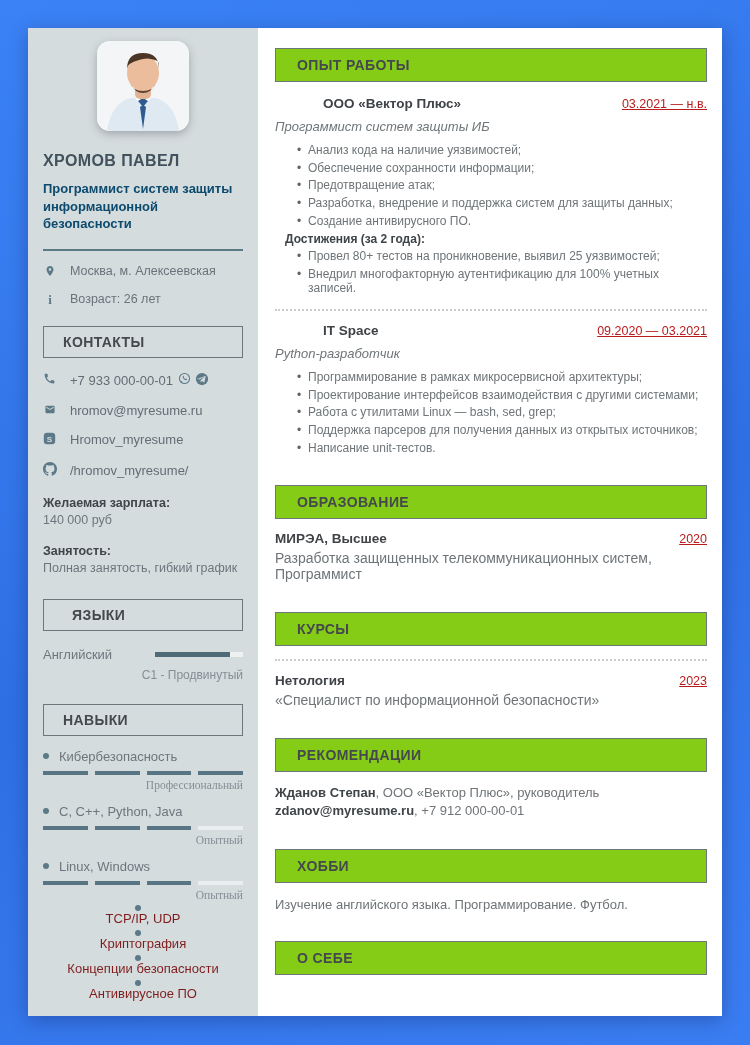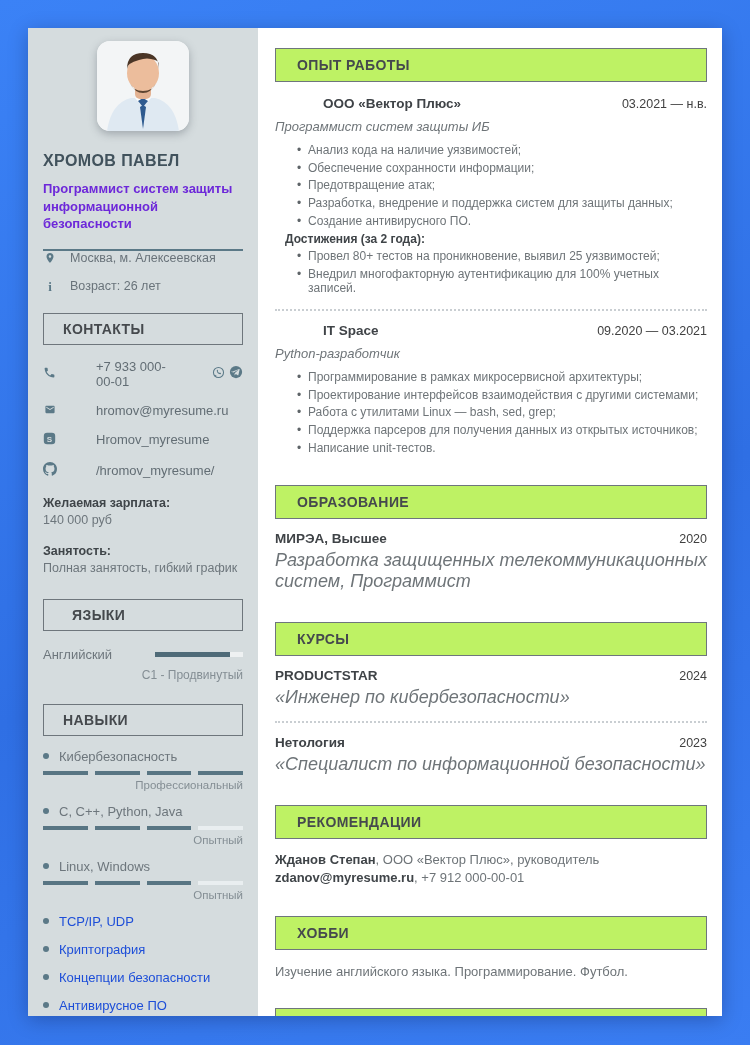--- a/index.html
+++ b/index.html
@@ -13,60 +13,60 @@
     position:absolute; left:28px; top:28px; width:694px; height:988px;
     background:#ffffff; display:flex; box-shadow:0 4px 18px rgba(0,0,30,.25);
     overflow:hidden;
   }
   
   .sidebar { width:230px; background:#d5dcde; padding:13px 15px 0 15px; flex-shrink:0; }
   .avatar-wrap { width:92px; height:90px; margin:0 auto; border-radius:13px; overflow:hidden;
     box-shadow:0 3px 8px rgba(60,70,80,.35); background:#f2f4f5; }
   .avatar-wrap svg { display:block; }
   .s-name { margin-top:21px; font-size:16px; font-weight:bold; color:#41525c; letter-spacing:.4px; }
-  .s-title { margin-top:10px; font-size:13px; font-weight:bold; color:#6d28d9; line-height:1.35; }
+  .s-title { margin-top:10px; font-size:13px; font-weight:bold; color:#0c4a6e; line-height:1.35; }
   .s-divider { margin-top:16px; border-top:2px solid #5b7987; }
   .profile-row { display:flex; align-items:flex-start; margin-top:11px; font-size:12.5px; color:#69737a; }
   .profile-row .ic { width:14px; margin-right:13px; color:#5b7987; flex-shrink:0; text-align:center; }
   .side-box { margin-top:18px; border:1.5px solid #6e767c; padding:7px 4px 7px 19px;
     font-size:14px; font-weight:bold; color:#45494d; letter-spacing:.4px; }
-  .contact-row { display:flex; align-items:center; margin-top:14px; font-size:13px; color:#626d74;gap:26px; }
+  .contact-row { display:flex; align-items:center; margin-top:14px; font-size:13px; color:#626d74; }
   .contact-row .ic { width:15px; margin-right:12px; color:#5b7987; flex-shrink:0; }
   .contact-extra { display:flex; align-items:center; margin-left:5px; gap:4px; color:#5b7987; }
   .kv { margin-top:17px; }
   .kv .k { font-size:12.5px; font-weight:bold; color:#3f4549; }
   .kv .v { font-size:12.5px; color:#6d767c; margin-top:3px; }
   .lang-row { display:flex; align-items:center; justify-content:space-between; margin-top:16px; }
   .lang-name { font-size:13px; color:#6d767c; }
   .fillbar { width:88px; height:5px; background:#eef1f2; position:relative; }
   .fillbar-fill { position:absolute; left:0; top:0; bottom:0; background:#4f6b78; display:block; }
   .lang-level { text-align:right; font-size:12px; color:#848e94; margin-top:6px; }
   .skill { margin-top:13px; }
   .skill-head { display:flex; align-items:center; font-size:13px; color:#6d767c; }
   .dot { width:6px; height:6px; border-radius:50%; background:#5b7987; margin-right:10px; flex-shrink:0; }
   .segbar { display:flex; gap:7px; margin-top:7px; }
   .segbar .seg { flex:1; height:4px; background:#e9eef0; }
   .segbar .seg.fill { background:#587583; }
-  .skill-level { text-align:right; font-size:11.5px; color:#848e94; margin-top:4px; }
-  .plain-item { display:flex; align-items:center; font-size:13px; color:#1d4ed8; margin-top:13px; }
+  .skill-level { text-align:right; font-size:11.5px; color:#848e94; margin-top:4px;font-family:Liberation Serif, serif; }
+  .plain-item { display:flex; align-items:center; font-size:13px; color:#7f1d1d; margin-top:4px;flex-direction:column; }
   
   .main { flex:1; padding:20px 15px 0 17px; }
   .m-box { border:1.5px solid #6e767c; padding:8px 4px 8px 21px;
-    font-size:14px; font-weight:bold; color:#45494d; letter-spacing:.4px; background:#bef264; }
+    font-size:14px; font-weight:bold; color:#45494d; letter-spacing:.4px; background:#84cc16; }
   .job-head { display:flex; justify-content:space-between; align-items:baseline; margin-top:14px;margin-left:48px; }
   .job-company { font-size:13.5px; font-weight:bold; color:#3f4347; }
-  .job-period { font-size:12.5px; color:#404040; }
+  .job-period { font-size:12.5px; color:#b91c1c;text-decoration:underline; }
   .job-role { font-size:13px; font-style:italic; color:#6e7478; margin-top:8px; }
   ul.bullets { list-style:none; margin-top:9px; margin-left:22px; }
   ul.bullets li { font-size:12px; color:#6e7478; line-height:1.22; margin-top:3px; padding-left:11px; position:relative; }
   ul.bullets li::before { content:"•"; position:absolute; left:0; color:#5e6468; }
   .ach-label { font-size:12px; font-weight:bold; color:#3f4448; margin-left:10px; margin-top:4px; }
   .dotted { border-top:2px dotted #c9ced2; margin:13px 0 0 0; }
   .edu-head { display:flex; justify-content:space-between; align-items:baseline; margin-top:12px; }
-  .edu-desc { font-size:18px; color:#6e7478; margin-top:4px;font-style:italic; }
+  .edu-desc { font-size:14px; color:#6e7478; margin-top:4px; }
   .rec-line { font-size:13px; color:#6e7478; margin-top:12px; line-height:1.35; }
   .rec-line b { color:#3f4448; }
   .plain-par { font-size:13px; color:#6e7478; margin-top:13px; line-height:1.45; }
   .gap30 { margin-top:30px; } .gap26 { margin-top:26px; }
 </style>
 </head>
 <body>
 
 <div class="page">
 
@@ -83,21 +83,21 @@
         <ellipse cx="46" cy="32" rx="16" ry="18" fill="#ecbd9c"></ellipse>
         <path d="M30 28 Q30 12 46 12 Q62 12 62 28 L62 24 Q62 20 58 19 Q50 16 42 19 Q30 22 30 28 Z" fill="#4a3526"></path>
         <path d="M33 42 Q38 52 46 52 Q54 52 59 42 Q56 50 46 50 Q36 50 33 42 Z" fill="#5d4430"></path>
       </svg>
     </div>
 
     <div class="s-name">ХРОМОВ ПАВЕЛ</div>
     <div class="s-title">Программист систем защиты информационной безопасности</div>
     <div class="s-divider"></div>
 
-    <div class="profile-row" style="margin-top:0;">
+    <div class="profile-row" style="margin-top:13px;">
       <span class="ic">
         <svg width="12" height="14" viewBox="0 0 24 24" fill="currentColor">
             <path d="M12 2C8.13 2 5 5.13 5 9c0 5.25 7 13 7 13s7-7.75 7-13c0-3.87-3.13-7-7-7zm0 9.5c-1.38 0-2.5-1.12-2.5-2.5s1.12-2.5 2.5-2.5 2.5 1.12 2.5 2.5-1.12 2.5-2.5 2.5z"></path>
           </svg>
       </span>
       <span>Москва, м. Алексеевская</span>
     </div>
     <div class="profile-row">
       <span class="ic" style="font-weight:bold;font-size:13px;font-family:'Liberation Serif',serif;">i</span>
       <span>Возраст: 26 лет</span>
@@ -277,27 +277,20 @@
     <div class="m-box gap30">ОБРАЗОВАНИЕ</div>
     <div>
       <div class="edu-head">
         <span class="job-company">МИРЭА, Высшее</span>
         <span class="job-period">2020</span>
       </div>
       <div class="edu-desc">Разработка защищенных телекоммуникационных систем, Программист</div>
     </div>
 
     <div class="m-box gap30">КУРСЫ</div>
-    <div>
-      <div class="edu-head">
-        <span class="job-company">PRODUCTSTAR</span>
-        <span class="job-period">2024</span>
-      </div>
-      <div class="edu-desc">«Инженер по кибербезопасности»</div>
-    </div>
     <div class="dotted"></div>
     <div>
       <div class="edu-head">
         <span class="job-company">Нетология</span>
         <span class="job-period">2023</span>
       </div>
       <div class="edu-desc">«Специалист по информационной безопасности»</div>
     </div>
 
     <div class="m-box gap30">РЕКОМЕНДАЦИИ</div>

